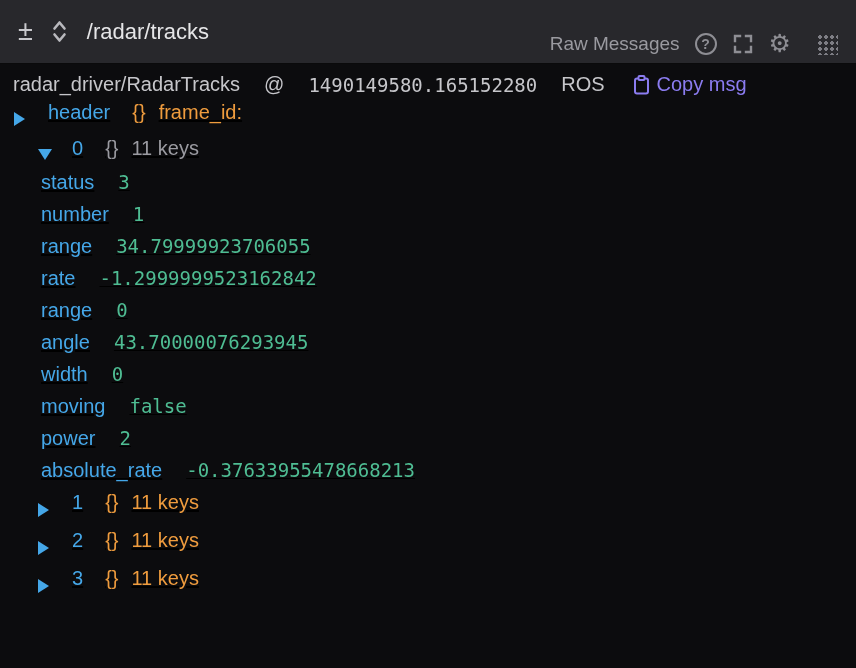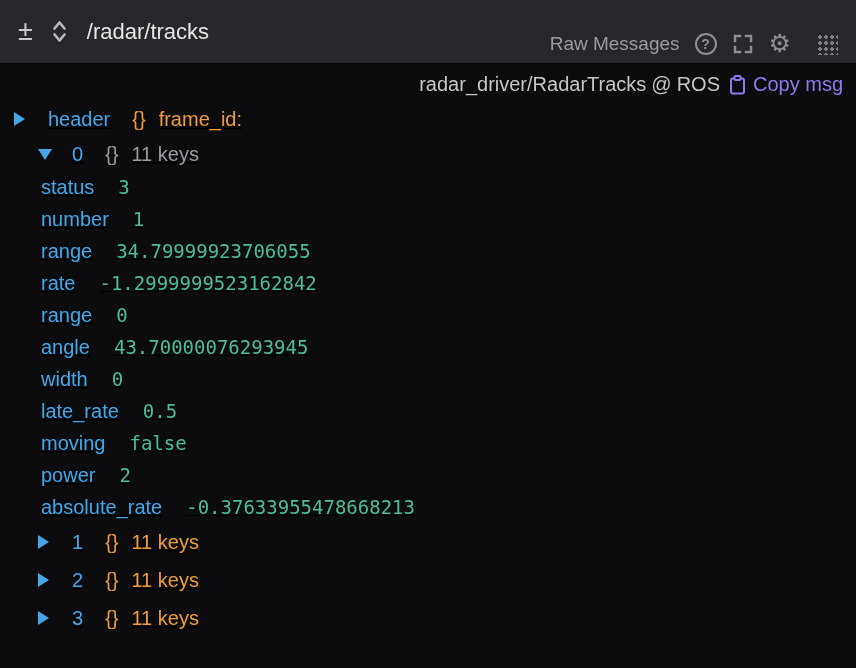--- a/index.html
+++ b/index.html
@@ -32,28 +32,28 @@
              display:inline-flex;align-items:center;justify-content:center;
              color:var(--icon-gray);font-size:14px;font-weight:bold;cursor:pointer;}
   .fs-icon{display:inline-flex;cursor:pointer;}
   .gear-icon{font-size:25px;color:var(--icon-gray);line-height:1;cursor:pointer;
              font-family:"DejaVu Sans",sans-serif;}
   .grid-icon{width:22px;height:22px;margin-left:10px;cursor:grab;
              background-image:radial-gradient(#7d7d84 1.7px,transparent 1.8px);
              background-size:6px 6px;background-position:1px 1px;}
 
   
-  .msg-info{padding:9px 13px 5px;display:flex;align-items:center;gap:5px;
-            font-size:20px;color:var(--info-gray);white-space:nowrap;justify-content:flex-end;}
+  .msg-info{padding:9px 13px 5px;display:flex;align-items:center;gap:24px;
+            font-size:20px;color:var(--info-gray);white-space:nowrap;}
   .msg-info .ts{font-family:"DejaVu Sans Mono",monospace;font-size:19px;}
   .copy-btn{display:inline-flex;align-items:center;gap:7px;color:var(--purple);cursor:pointer;margin-left:4px;}
 
   
   .tree{font-size:20px;}
-  .row{display:flex;align-items:center;white-space:nowrap;cursor:pointer;text-decoration:underline;}
+  .row{display:flex;white-space:nowrap;cursor:pointer;text-decoration:underline;}
   .lvl1{height:36px;padding-left:14px;}
   .lvl2-open{height:34px;padding-left:38px;}
   .lvl2{height:38px;padding-left:38px;}
   .kv{height:32px;padding-left:41px;cursor:default;}
   .tri-box{display:inline-flex;width:24px;flex:0 0 24px;margin-right:10px;align-items:center;}
   .tri-right{width:0;height:0;border-top:7px solid transparent;border-bottom:7px solid transparent;
              border-left:11px solid var(--blue);}
   .tri-down{width:0;height:0;border-left:7px solid transparent;border-right:7px solid transparent;
             border-top:11px solid var(--blue);}
   .node-label{color:var(--blue);margin-right:22px;}
@@ -90,20 +90,21 @@
         </svg>
       </span>
       <span class="gear-icon">⚙</span>
       <span class="grid-icon"></span>
     </div>
   </div>
 
   <div class="msg-info">
     <span>radar_driver/RadarTracks</span>
     <span>@</span>
+    <span class="ts">1490149580.165152280</span>
     <span>ROS</span>
     <span class="copy-btn">
       <svg width="17" height="20" viewBox="0 0 17 20" fill="none" stroke="#8b7cf0" stroke-width="2">
         <rect x="2" y="3.5" width="13" height="15" rx="2"></rect>
         <rect x="5.5" y="1" width="6" height="4" rx="1" fill="#0c0c0e"></rect>
       </svg>
       <span>Copy msg</span>
     </span>
   </div>
 
@@ -150,24 +151,20 @@
     </div>
     <div class="row kv">
       <span class="k">angle</span>
       <span class="v">43.70000076293945</span>
     </div>
     <div class="row kv">
       <span class="k">width</span>
       <span class="v">0</span>
     </div>
     <div class="row kv">
-      <span class="k">late_rate</span>
-      <span class="v">0.5</span>
-    </div>
-    <div class="row kv">
       <span class="k">moving</span>
       <span class="v">false</span>
     </div>
     <div class="row kv">
       <span class="k">power</span>
       <span class="v">2</span>
     </div>
     <div class="row kv">
       <span class="k">absolute_rate</span>
       <span class="v">-0.37633955478668213</span>

